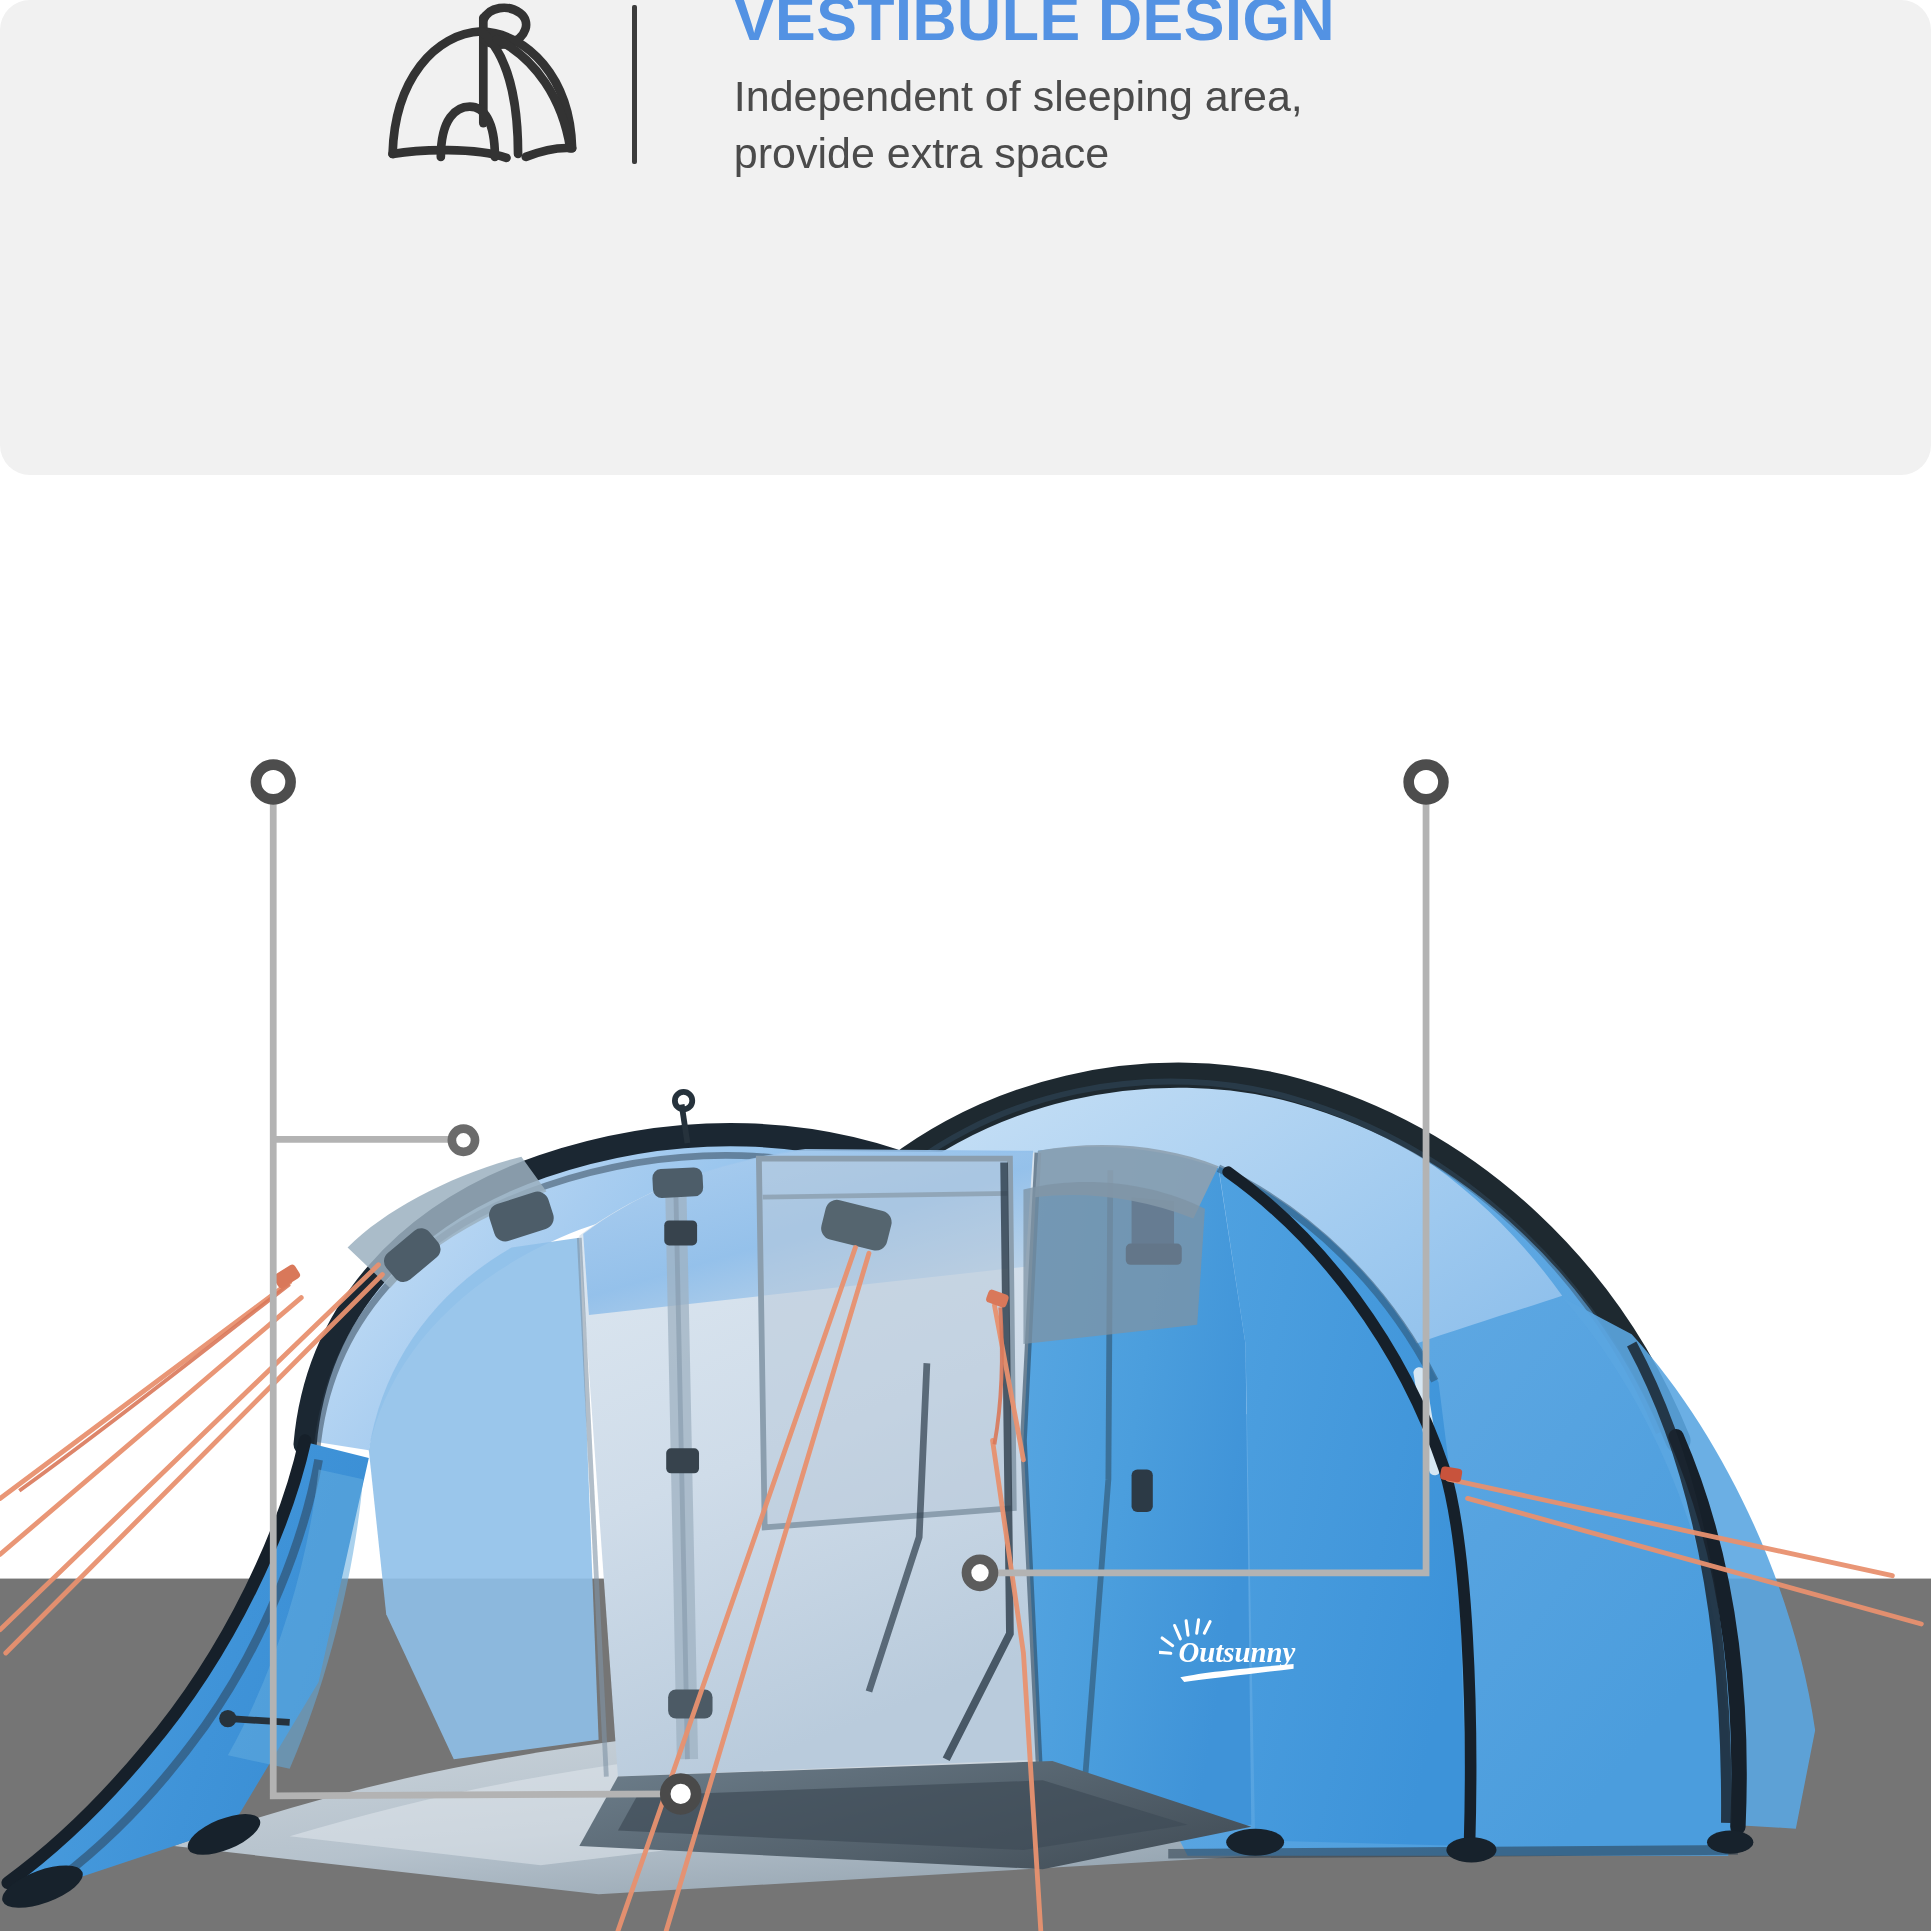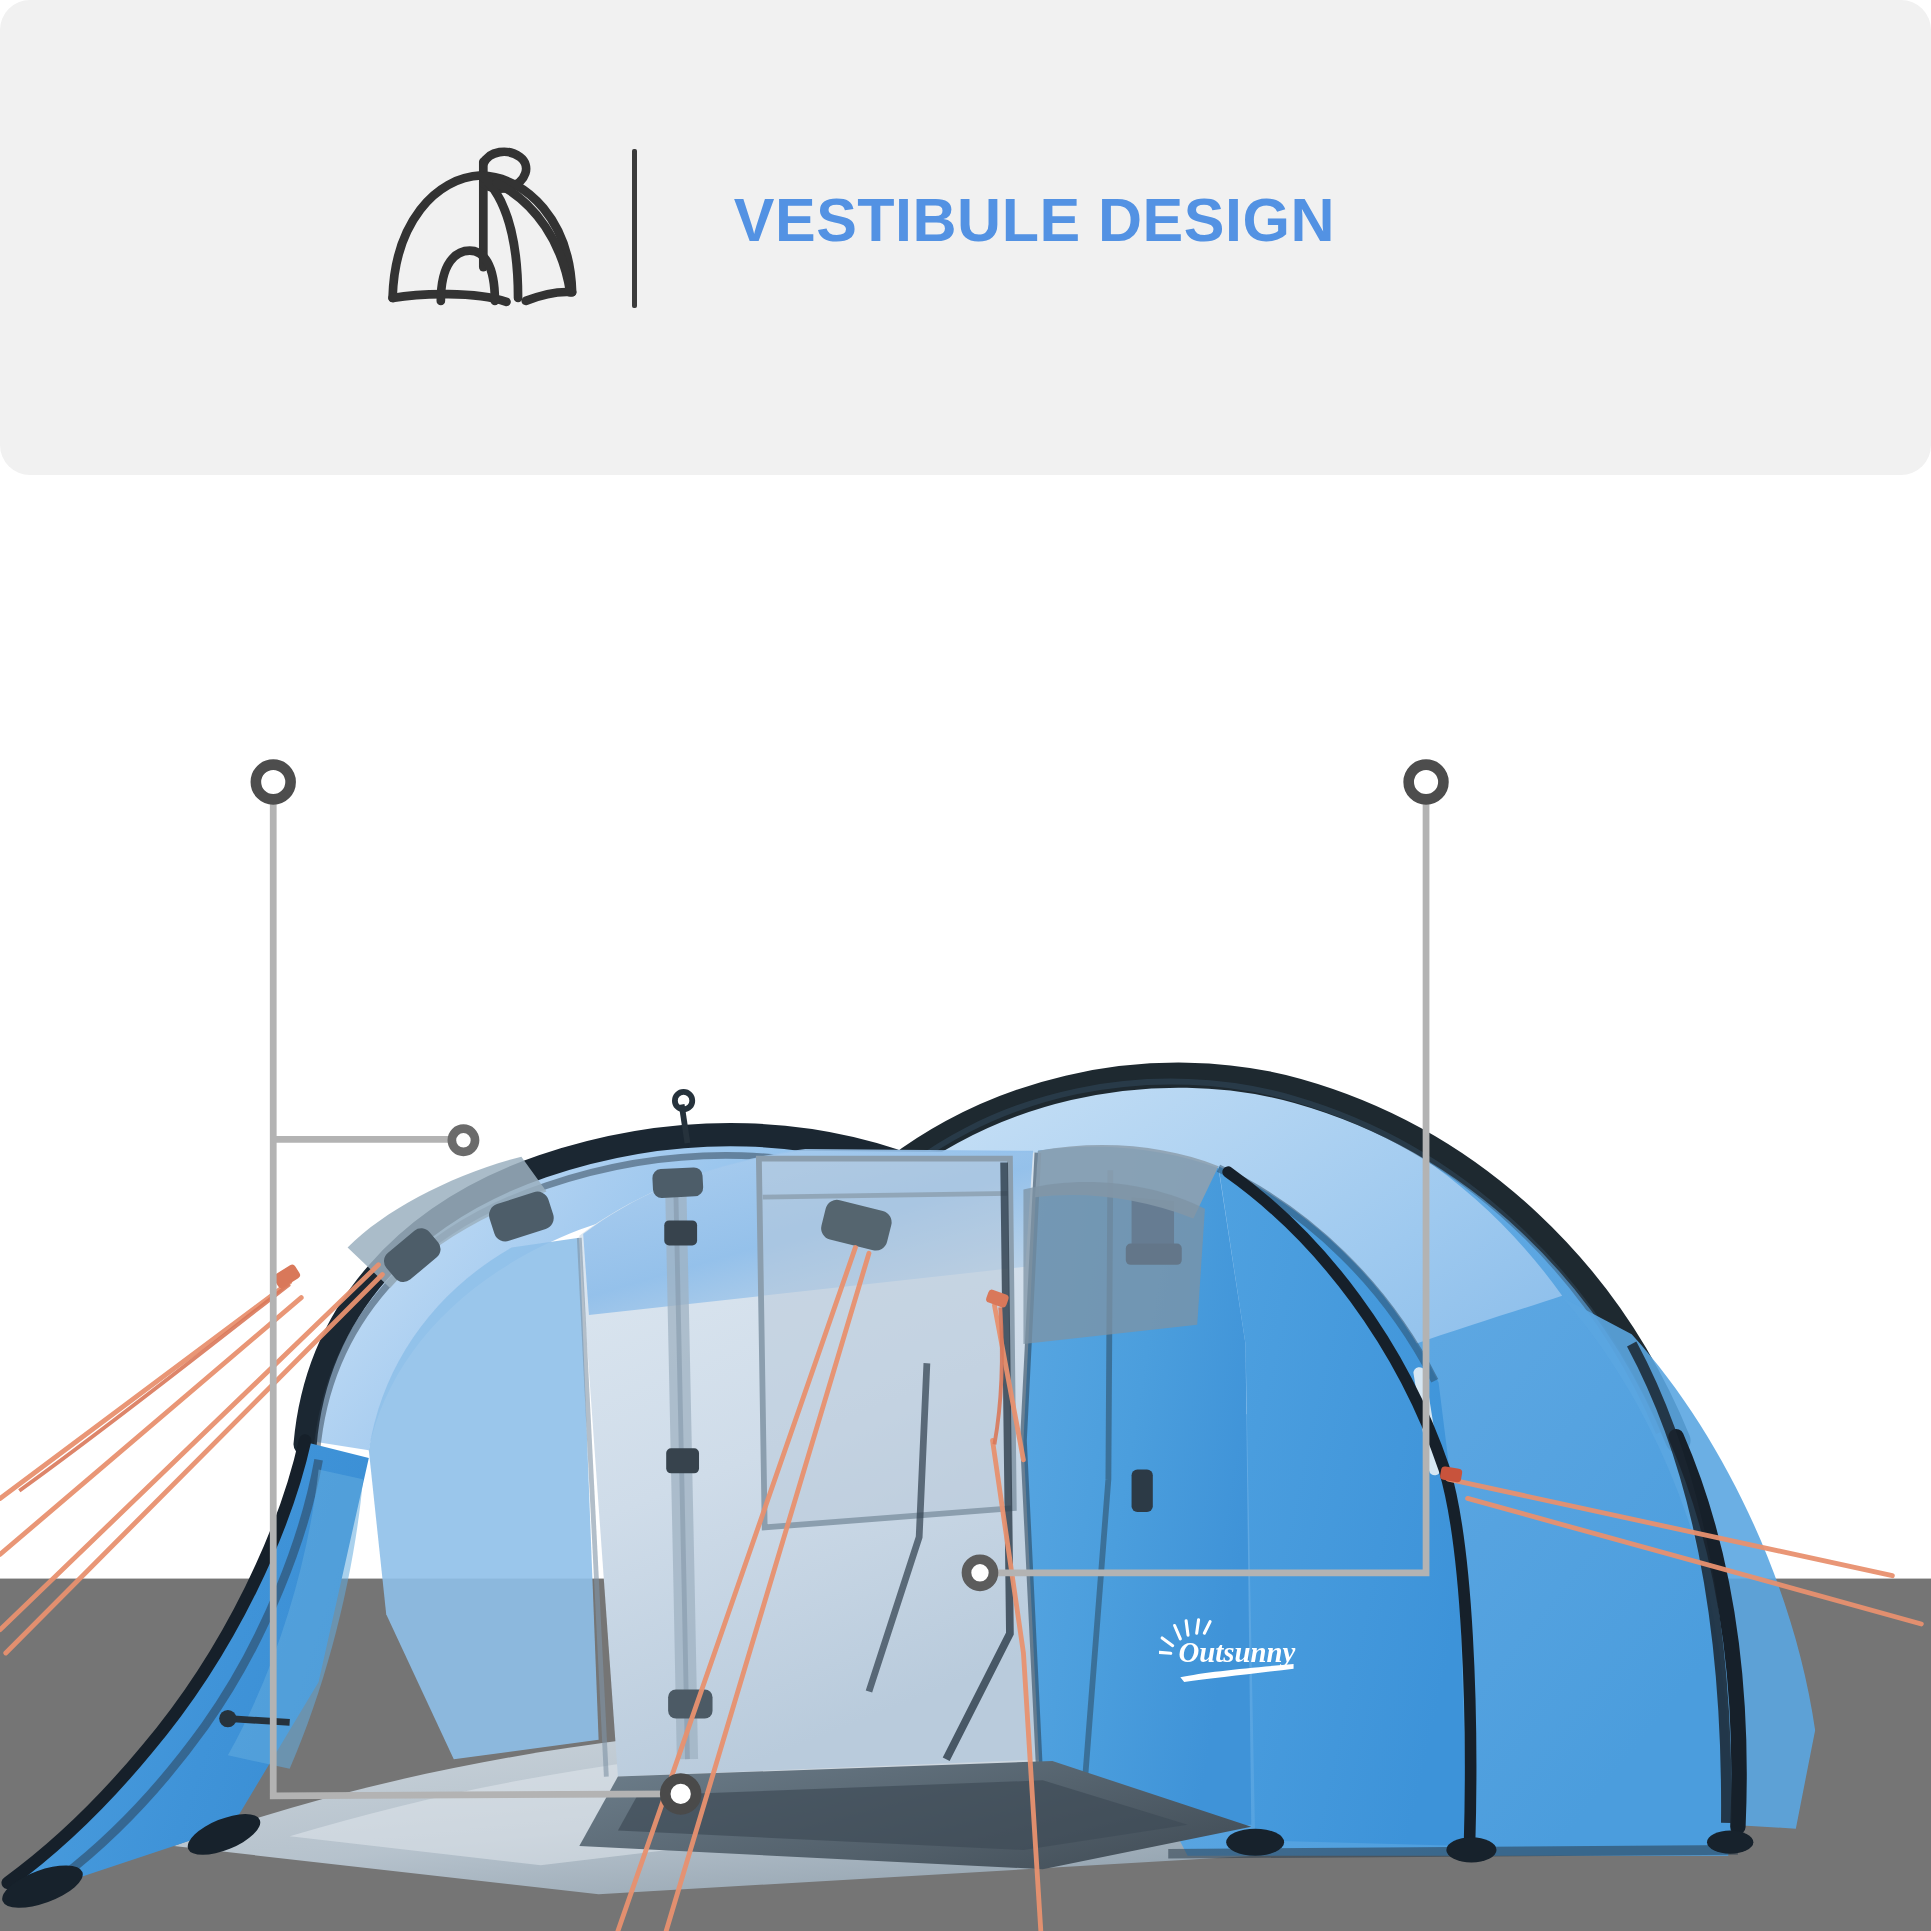--- a/index.html
+++ b/index.html
@@ -16,21 +16,21 @@
   }
 
   
   #header-band {
     position: absolute;
     left: 0; top: 0;
     width: 1931px;
     height: 475px;
     background: #f1f1f1;
     display: flex;
-    align-items: center;
+    align-items: flex-start;
     border-radius: 30px;
   }
   #header-inner {
     display: flex;
     align-items: center;
     margin-left: 381px;
     margin-top: -17.4px;
   }
   #header-icon {
     width: 222px;
@@ -146,20 +146,22 @@
         <path d="M150 180 C168 173 186 170 198 171"></path>
 
         <path d="M62 180 C62 140 78 128 92 128 C106 128 118 142 118 180"></path>
       </g>
     </svg>
 
     <div id="header-divider"></div>
 
     <div id="header-text">
       <h1 id="header-title">VESTIBULE DESIGN</h1>
+      <p id="header-subtitle">Independent of sleeping area,
+provide extra space</p>
     </div>
   </div>
 </div>
 
 <div class="callout-label" id="label-two-doors">
   <div class="callout-heading">Two Doors</div>
   <div class="callout-body">for easy access and
 better ventilation</div>
 </div>
 

